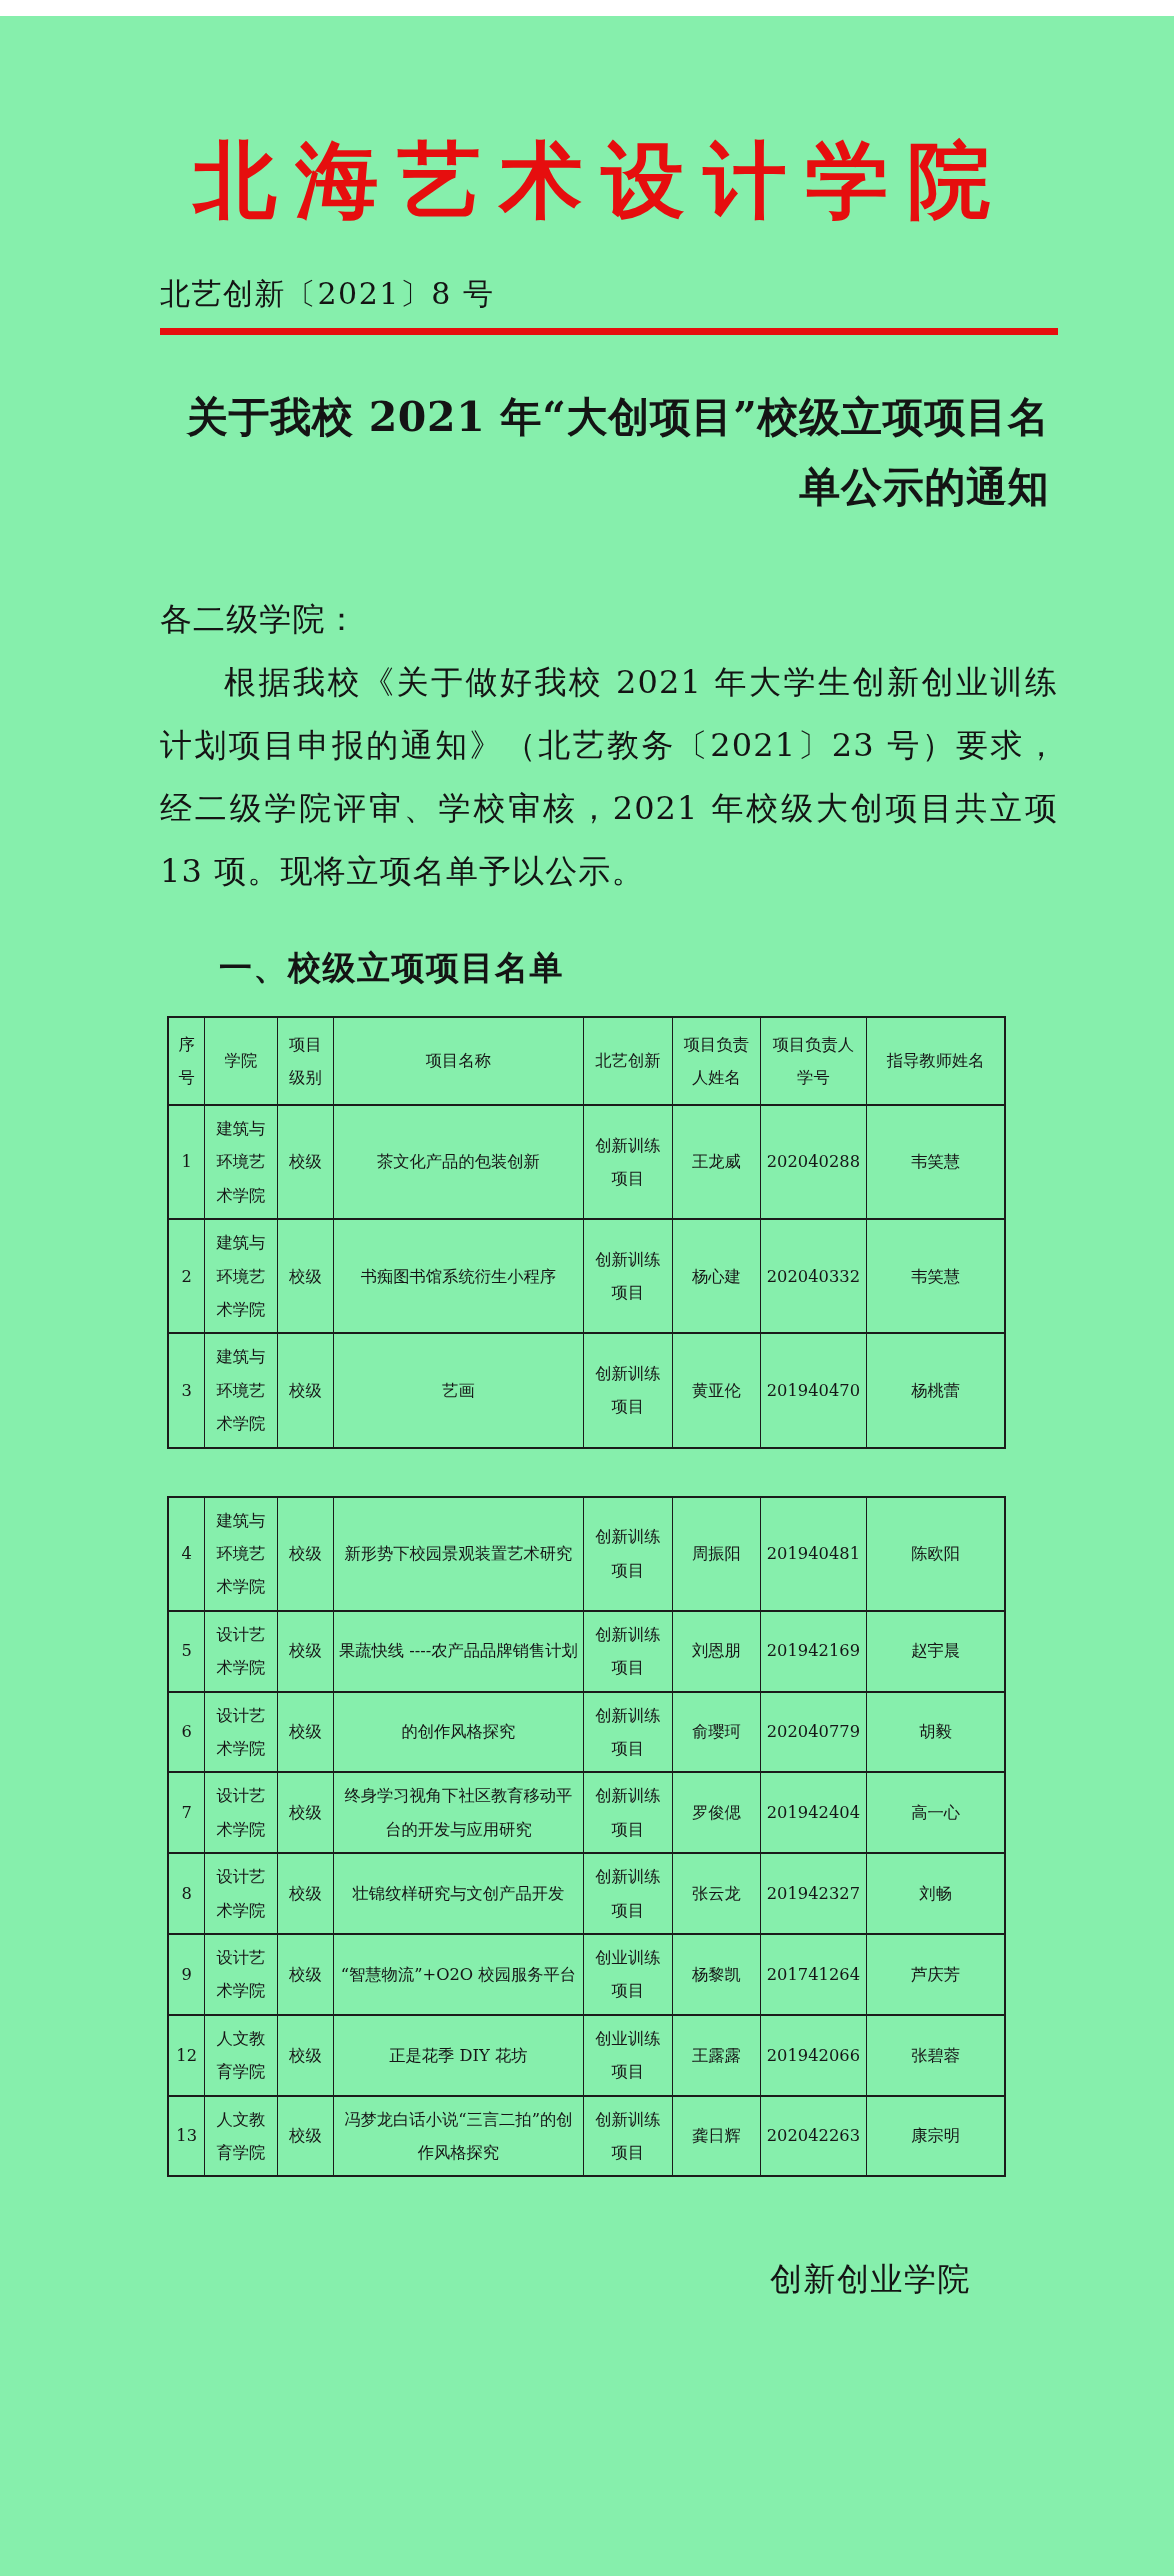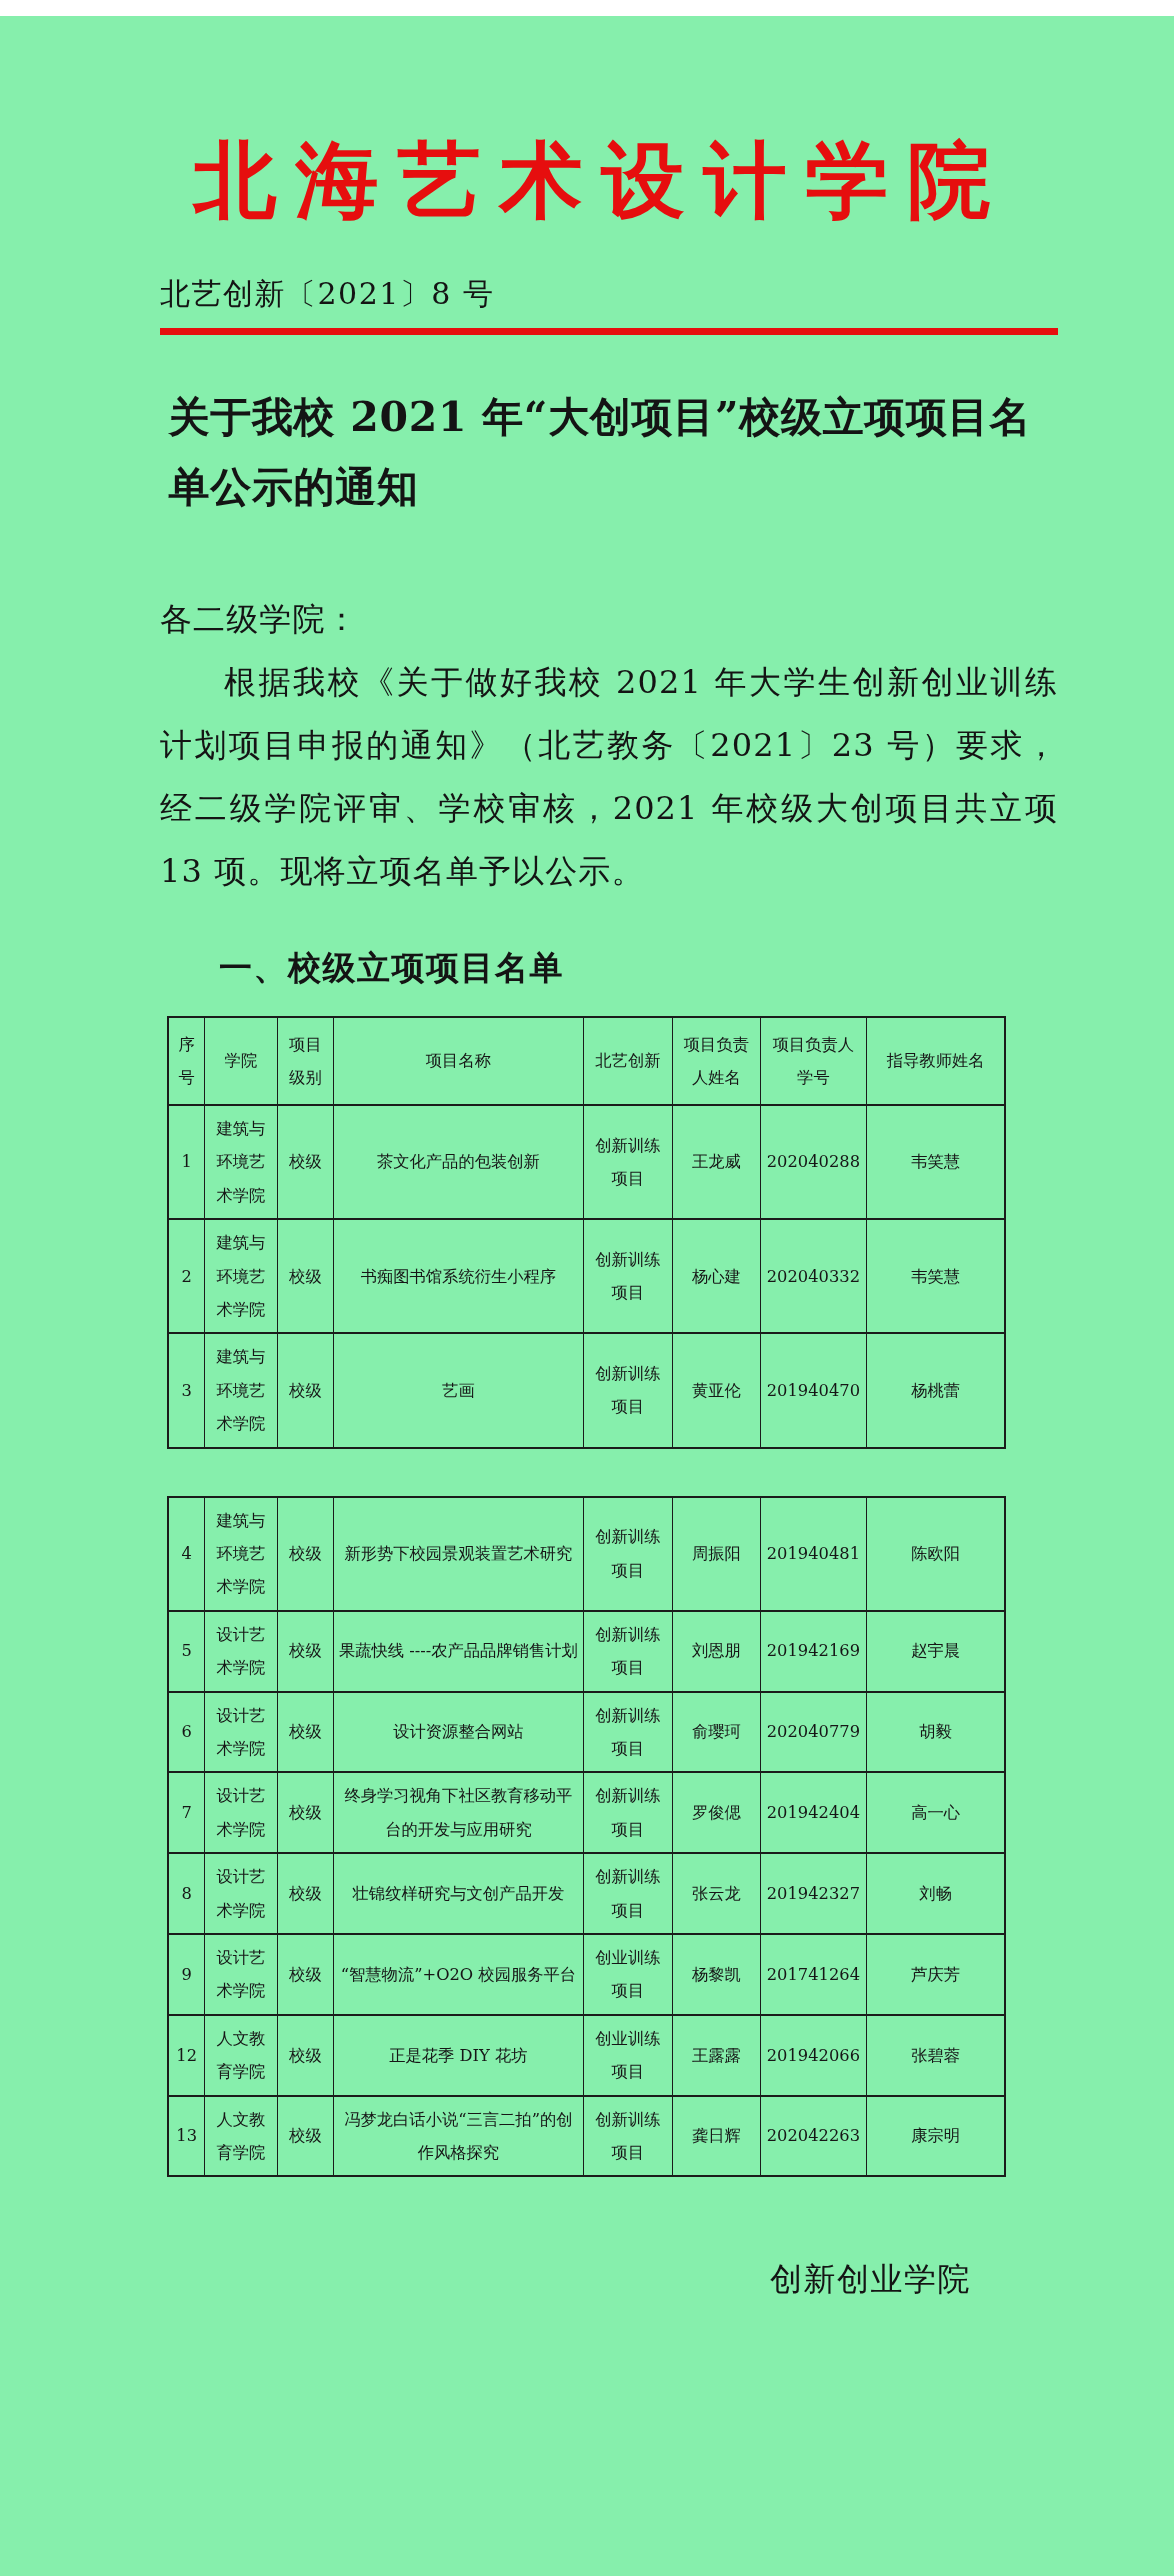--- a/index.html
+++ b/index.html
@@ -32,21 +32,21 @@
   }
   .red-rule {
     height:6.7px;
     background:#e60e0e;
     margin-top:13.3px;
   }
   
   .notice-title {
     margin:47px auto 0 auto;
     max-width:881px;
-    text-align:left;
+    text-align:right;
     font-size:41px;
     font-weight:bold;
     line-height:1.72;
     letter-spacing:0.7px;
   }
   
   .body-text { margin-top:65px; font-size:32px; letter-spacing:1.1px; line-height:63px; text-align:justify; }
   .body-text p { margin:0; }
   .body-text p.indent { text-indent:2em; }
   
@@ -199,21 +199,21 @@
           <td>果蔬快线 ----农产品品牌销售计划</td>
           <td>创新训练项目</td>
           <td>刘恩朋</td>
           <td>201942169</td>
           <td>赵宇晨</td>
         </tr>
         <tr>
           <td>6</td>
           <td>设计艺术学院</td>
           <td>校级</td>
-          <td>设计资源整合网站</td>
+          <td>的创作风格探究</td>
           <td>创新训练项目</td>
           <td>俞璎珂</td>
           <td>202040779</td>
           <td>胡毅</td>
         </tr>
         <tr>
           <td>7</td>
           <td>设计艺术学院</td>
           <td>校级</td>
           <td>终身学习视角下社区教育移动平台的开发与应用研究</td>

